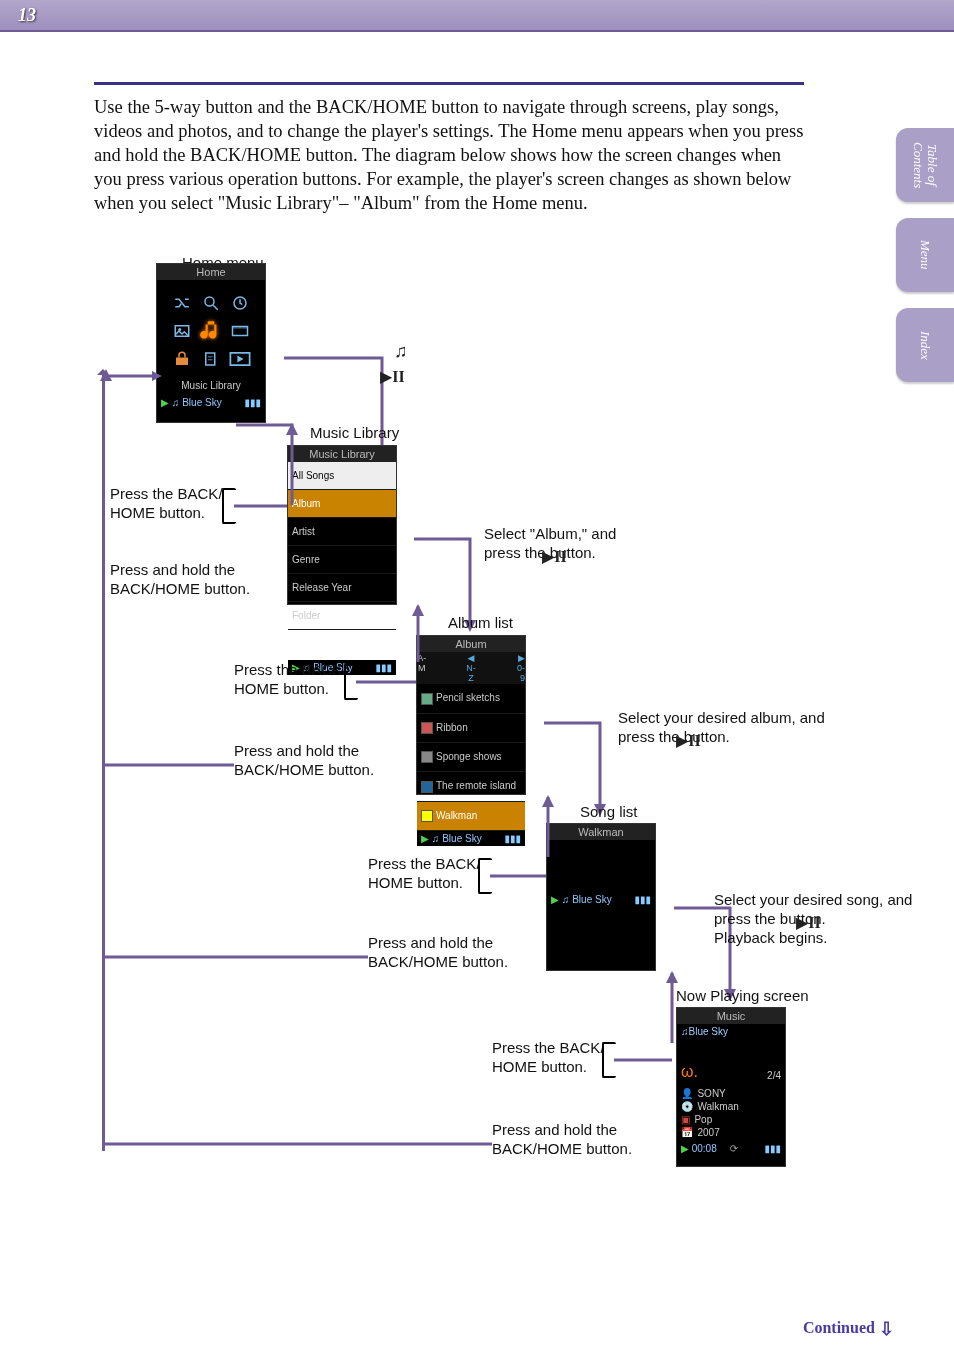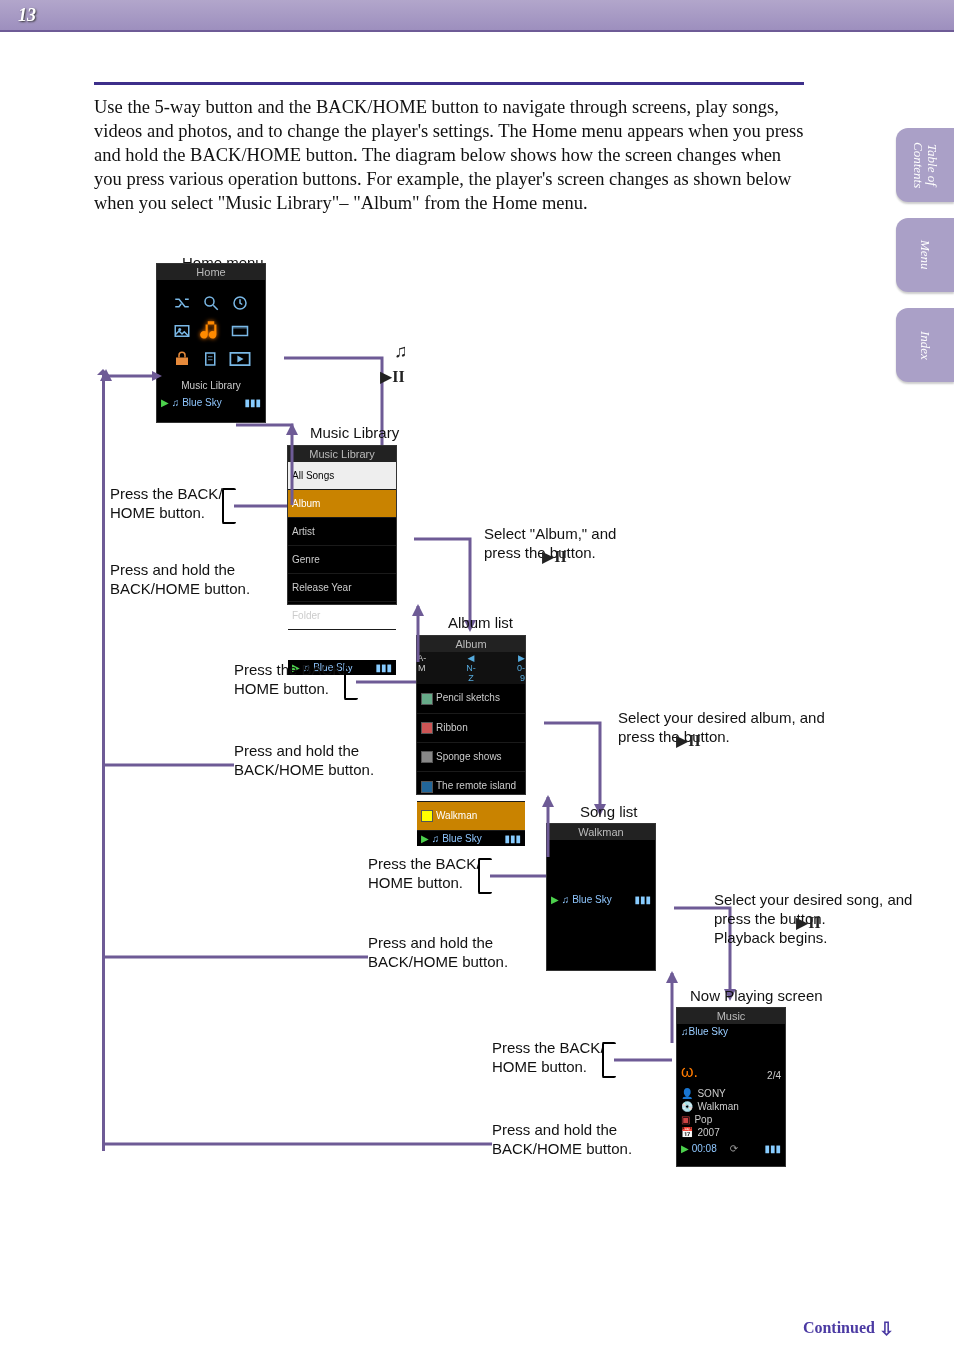--- a/index.html
+++ b/index.html
@@ -273,21 +273,21 @@
     <div class="bracket" style="left:508px; top:801px; width:14px; height:36px;"></div>
     <svg class="conn" style="left:520px; top:814px;" width="58" height="10">
         <path class="arrow-p" d="M0 5 H58"></path>
       </svg>
     <div class="lbl" style="left:398px; top:880px; white-space:pre-line;">Press and hold the
 BACK/HOME button.</div>
     <svg class="conn" style="left:8px; top:898px;" width="390" height="10">
         <path class="arrow-p" d="M0 5 H390"></path>
       </svg>
 
-    <div class="lbl" style="left:596px; top:746px;">Now Playing screen</div>
+    <div class="lbl" style="left:582px; top:746px;">Now Playing screen</div>
 
     <div class="scr" style="left:582px; top:766px; height:160px;">
       <div class="title">Music</div>
       <div style="padding:2px 4px; color:#9cf;"><span>♫</span><span>Blue Sky</span></div>
       <div class="np-artfield">
         <span style="color:#ff7b00;font-size:16px;">ω.</span>
         <span style="color:#ccc;">2/4</span>
       </div>
       <div class="np-body">
         <div class="np-line">

